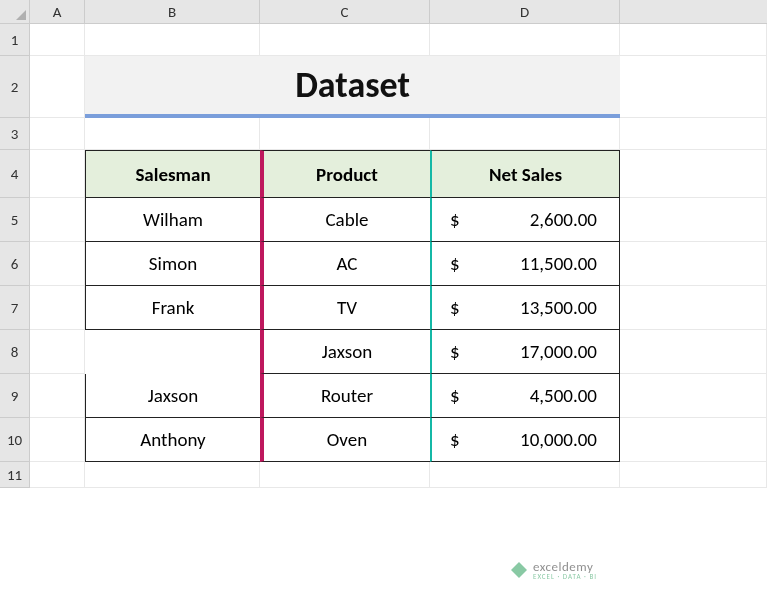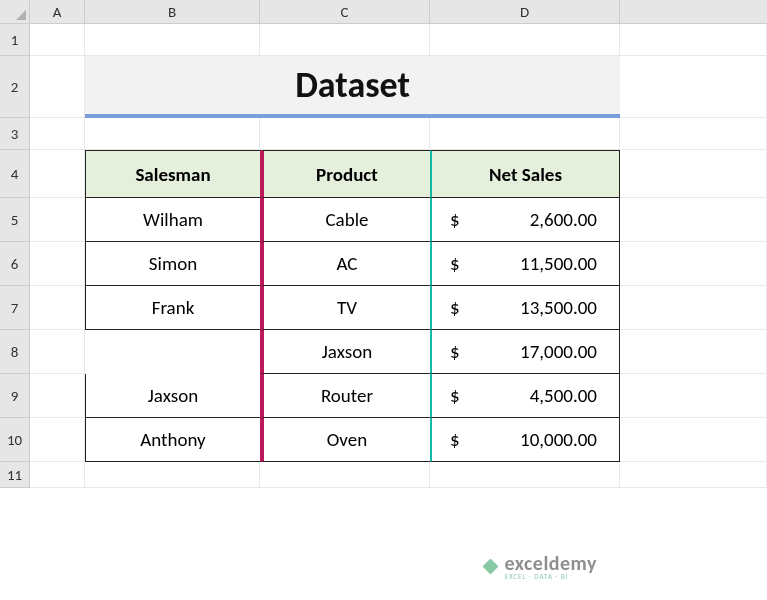--- a/index.html
+++ b/index.html
@@ -115,21 +115,21 @@
     align-items: center;
     gap: 6px;
     opacity: 0.55;
   }
   .wm-icon {
     width: 16px; height: 16px;
     background: #2a9d5a;
     clip-path: polygon(50% 0, 100% 50%, 50% 100%, 0 50%);
   }
   .wm-text { display: flex; flex-direction: column; line-height: 1; }
-  .wm-main { font-size: 20px; color: #333; font-weight: 700; letter-spacing: 0.5px; }
+  .wm-main { font-size: 13px; color: #333; font-weight: 400; letter-spacing: 0.5px; }
   .wm-sub { font-size: 7px; color: #2a9d5a; letter-spacing: 1px; }
 </style>
 </head>
 <body>
 
 <div class="sheet">
   <div class="corner"></div>
 
   <div class="colhdr" style="grid-column:2">A</div>
   <div class="colhdr" style="grid-column:3">B</div>

